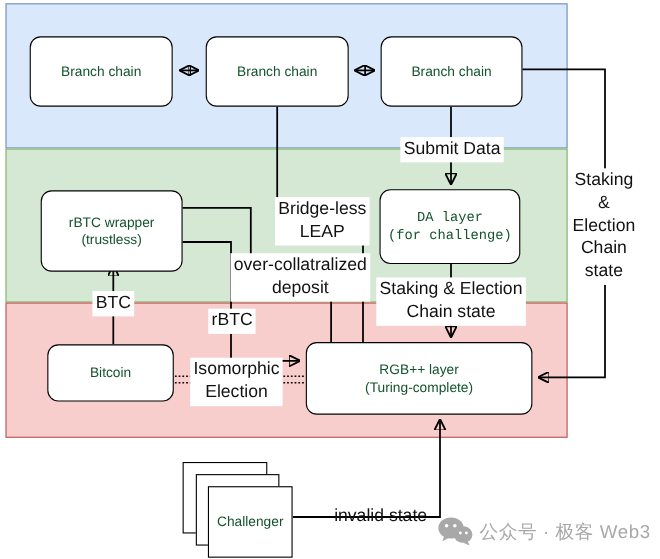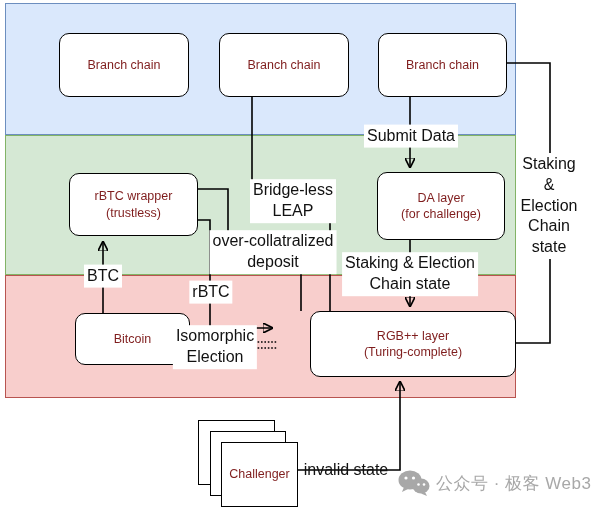--- a/index.html
+++ b/index.html
@@ -12,21 +12,21 @@
   .band{position:absolute;left:5px;width:511px;box-sizing:border-box;}
   .band-blue{top:3px;height:132px;background:#dae8fc;border:1px solid #6c8ebf;}
   .band-green{top:135px;height:140px;background:#d5e8d4;border:1px solid #82b366;}
   .band-red{top:275px;height:123px;background:#f8cecc;border:1px solid #b85450;}
   svg.wires{position:absolute;left:0;top:0;width:600px;height:508px;}
   svg.wires path{fill:none;stroke:#000;stroke-width:1.6px;}
   svg.wires path.dotted{stroke-width:1.3px;stroke-dasharray:1.6 1.8;}
   .node{
     position:absolute;background:#ffffff;border:1.5px solid #000;border-radius:10px;
     display:flex;align-items:center;justify-content:center;text-align:center;
-    font-size:12.5px;line-height:1.3;color:#7f1d1d;white-space:pre-line;box-sizing:border-box;margin-left:32px;
+    font-size:12.5px;line-height:1.3;color:#14532d;white-space:pre-line;box-sizing:border-box;
   }
   .sharp{border-radius:0;}
   .edge-label{
     position:absolute;transform:translate(-50%,-50%);
     background:#ffffff;padding:1px 3px;font-size:16px;line-height:1.3;
     text-align:center;color:#111;white-space:pre-line;
   }
   .footer{
     position:absolute;left:398px;top:470px;display:flex;align-items:center;gap:6px;
     color:#a8a8a8;
@@ -59,23 +59,23 @@
     <path d="M166,220 H210 V328 H272" marker-end="url(#arr)"></path>
     <path class="dotted" d="M159,342 H277"></path>
     <path class="dotted" d="M159,348 H277"></path>
     <path d="M266,470 H400 V382" marker-end="url(#arr)"></path>
   </svg>
 
   <div class="node" style="left:27px;top:33px;width:130px;height:64px;">Branch chain</div>
   <div class="node" style="left:187px;top:33px;width:130px;height:64px;">Branch chain</div>
   <div class="node" style="left:346px;top:33px;width:129px;height:64px;">Branch chain</div>
 
-  <div class="node" style="left:37px;top:173px;width:129px;height:63px;">rBTC wrapper
+  <div class="node" style="left:37px;top:173px;width:129px;height:74px;">rBTC wrapper
 (trustless)</div>
-  <div class="node" style="left:345px;top:172px;width:128px;height:68px;">DA layer
+  <div class="node" style="left:345px;top:172px;width:128px;height:68px;font-family:Liberation Mono, monospace;">DA layer
 (for challenge)</div>
 
   <div class="node" style="left:43px;top:313px;width:115px;height:52px;">Bitcoin</div>
   <div class="node" style="left:278px;top:311px;width:206px;height:66px;">RGB++ layer
 (Turing-complete)</div>
 
   <div class="node sharp" style="left:166px;top:420px;width:77px;height:65px;"></div>
   <div class="node sharp" style="left:178px;top:431px;width:76px;height:65px;"></div>
   <div class="node sharp" style="left:189px;top:442px;width:77px;height:65px;">Challenger</div>
 

